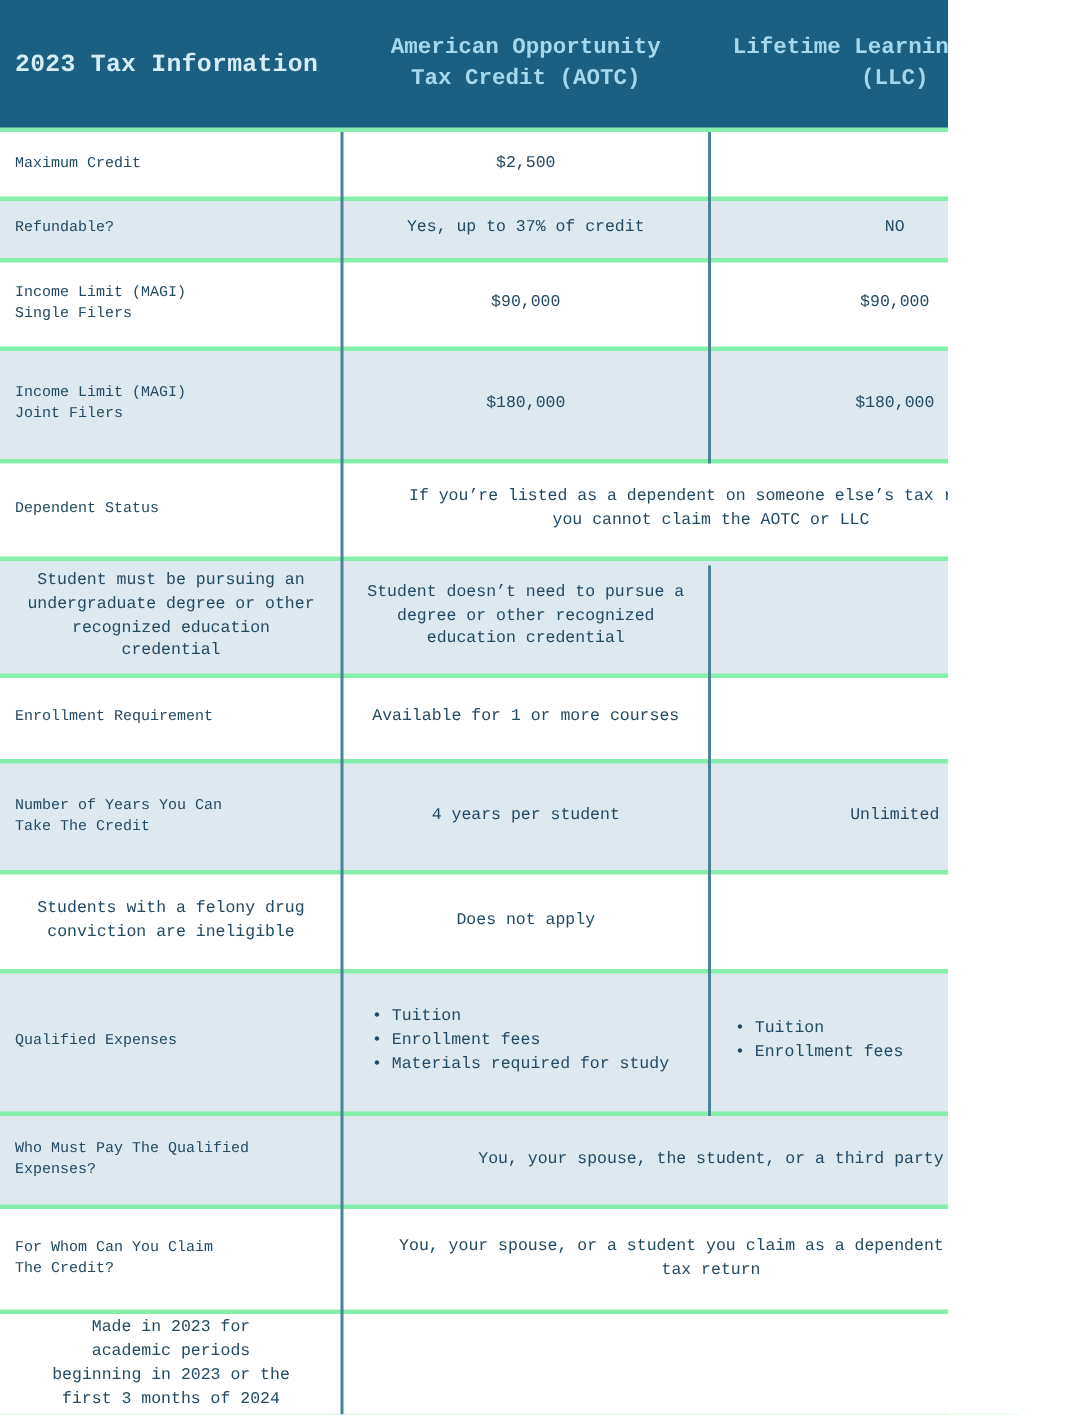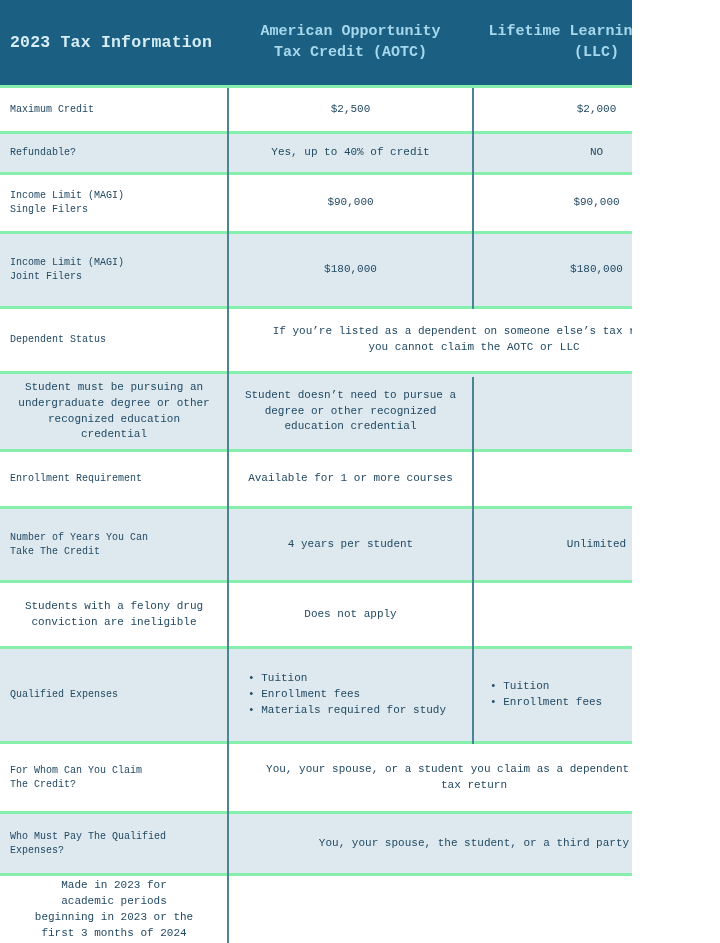--- a/index.html
+++ b/index.html
@@ -63,26 +63,25 @@
 Tax Credit (AOTC)</div>
     <div class="hc">Lifetime Learning Credit
 (LLC)</div>
   </div>
 
   <div class="tbody">
 
     <div class="trow r1">
       <div class="lbl">Maximum Credit</div>
       <div class="val">$2,500</div>
-      <div class="val">$2,000</div>
     </div>
 
     <div class="trow alt r2">
       <div class="lbl">Refundable?</div>
-      <div class="val">Yes, up to 40% of credit</div>
+      <div class="val">Yes, up to 37% of credit</div>
       <div class="val">NO</div>
     </div>
 
     <div class="trow r3">
       <div class="lbl">Income Limit (MAGI)
 Single Filers</div>
       <div class="val">$90,000</div>
       <div class="val">$90,000</div>
     </div>
 
@@ -122,30 +121,30 @@
 
     <div class="trow alt r10">
       <div class="lbl">Qualified Expenses</div>
       <div class="val list">• Tuition
 • Enrollment fees
 • Materials required for study</div>
       <div class="val list2">• Tuition
 • Enrollment fees</div>
     </div>
 
+    <div class="trow alt merged r12">
+      <div class="lbl">Who Must Pay The Qualified
+Expenses?</div>
+      <div class="val wide">You, your spouse, the student, or a third party</div>
+    </div>
+
     <div class="trow merged r11">
       <div class="lbl">For Whom Can You Claim
 The Credit?</div>
       <div class="val wide">You, your spouse, or a student you claim as a dependent on your tax return</div>
-    </div>
-
-    <div class="trow alt merged r12">
-      <div class="lbl">Who Must Pay The Qualified
-Expenses?</div>
-      <div class="val wide">You, your spouse, the student, or a third party</div>
     </div>
 
     <div class="trow merged r13">
       <div class="val wide">Made in 2023 for academic periods beginning in 2023 or the first 3 months of 2024</div>
     </div>
 
     <div class="vdiv left"></div>
     <div class="vdiv right-a"></div>
     <div class="vdiv right-b"></div>
   </div>

